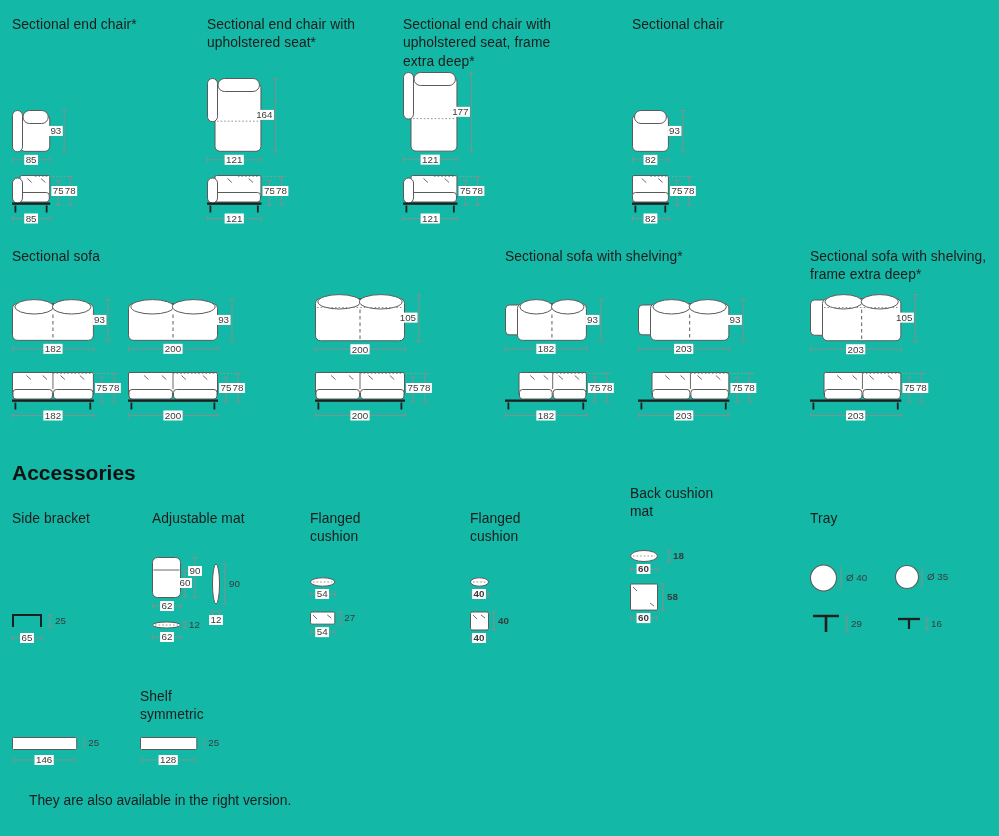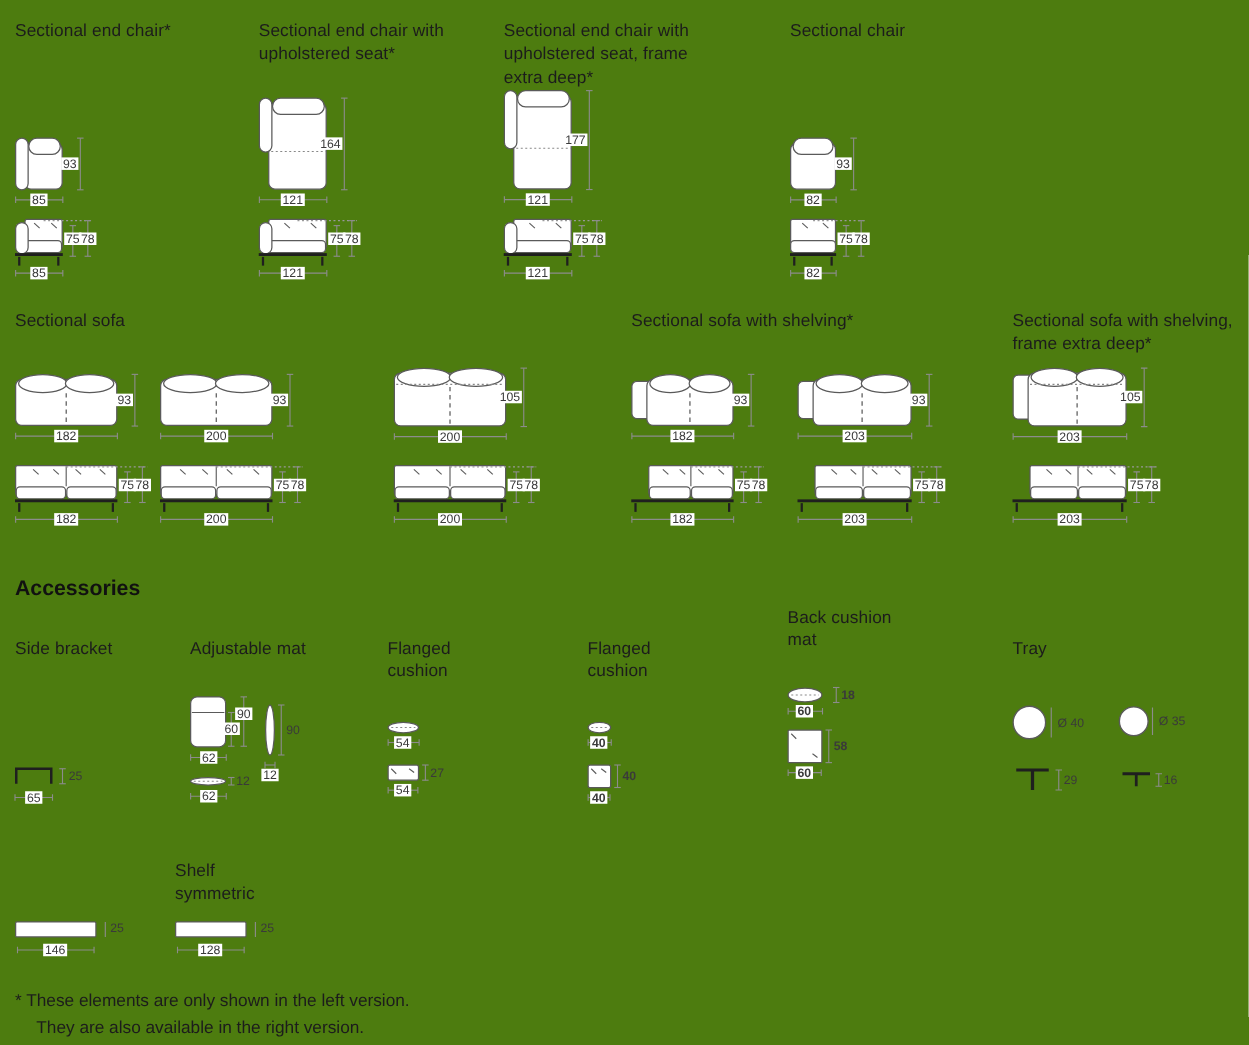--- a/index.html
+++ b/index.html
@@ -1,22 +1,22 @@
 <!DOCTYPE html>
 <html><head>
 <meta charset="utf-8">
 <style>
   * { margin:0; padding:0; box-sizing:border-box; }
   html,body { background:#fff; }
-  .sheet { position:relative; width:999px; height:836px; background:#4d7c0f; overflow:hidden;
+  .sheet { position:relative; width:999px; height:836px; background:#14b8a6; overflow:hidden;
            font-family:"Liberation Sans","DejaVu Sans",sans-serif; color:#1e1e1e; }
   .cell { position:absolute; }
   .title { font-size:13.8px; line-height:1.33; color:#1c1c1c; letter-spacing:.1px; }
   .fig { position:absolute; overflow:visible; }
-  .heading { position:absolute; font-size:17px; font-weight:bold; color:#111; }
+  .heading { position:absolute; font-size:21px; font-weight:bold; color:#111; }
   .footnote { position:absolute; font-size:13.8px; color:#1c1c1c; line-height:1.5; }
   .footnote .fn2 { margin-left:17px; }
   svg text { font-family:"Liberation Sans","DejaVu Sans",sans-serif; }
 </style>
 </head>
 <body>
 
 <div class="sheet">
 
   <div class="cell" style="left:12px;top:16px;width:182px;height:220px">
@@ -663,17 +663,16 @@
         <text x="68.32" y="8.8" font-size="9.8" fill="#3a3a3a" text-anchor="start" font-weight="normal">25</text>
         <line x1="2" y1="23" x2="55.32" y2="23" stroke="#8c8c8c" stroke-width="0.9"></line>
         <line x1="2" y1="20.4" x2="2" y2="25.6" stroke="#8c8c8c" stroke-width="0.9"></line>
         <line x1="55.32" y1="20.4" x2="55.32" y2="25.6" stroke="#8c8c8c" stroke-width="0.9"></line>
         <rect x="18.56" y="18" width="19.200000000000003" height="10" fill="#fff"></rect>
         <text x="28.16" y="26.3" font-size="9.8" fill="#3a3a3a" text-anchor="middle" font-weight="normal">128</text>
       </svg>
     </div>
 
   <div class="footnote" style="left:12px;top:791px">
-    <div class="fn1">* These elements are only shown in the left version.</div>
     <div class="fn2">They are also available in the right version.</div>
   </div>
 
 </div>
 
 </body></html>

